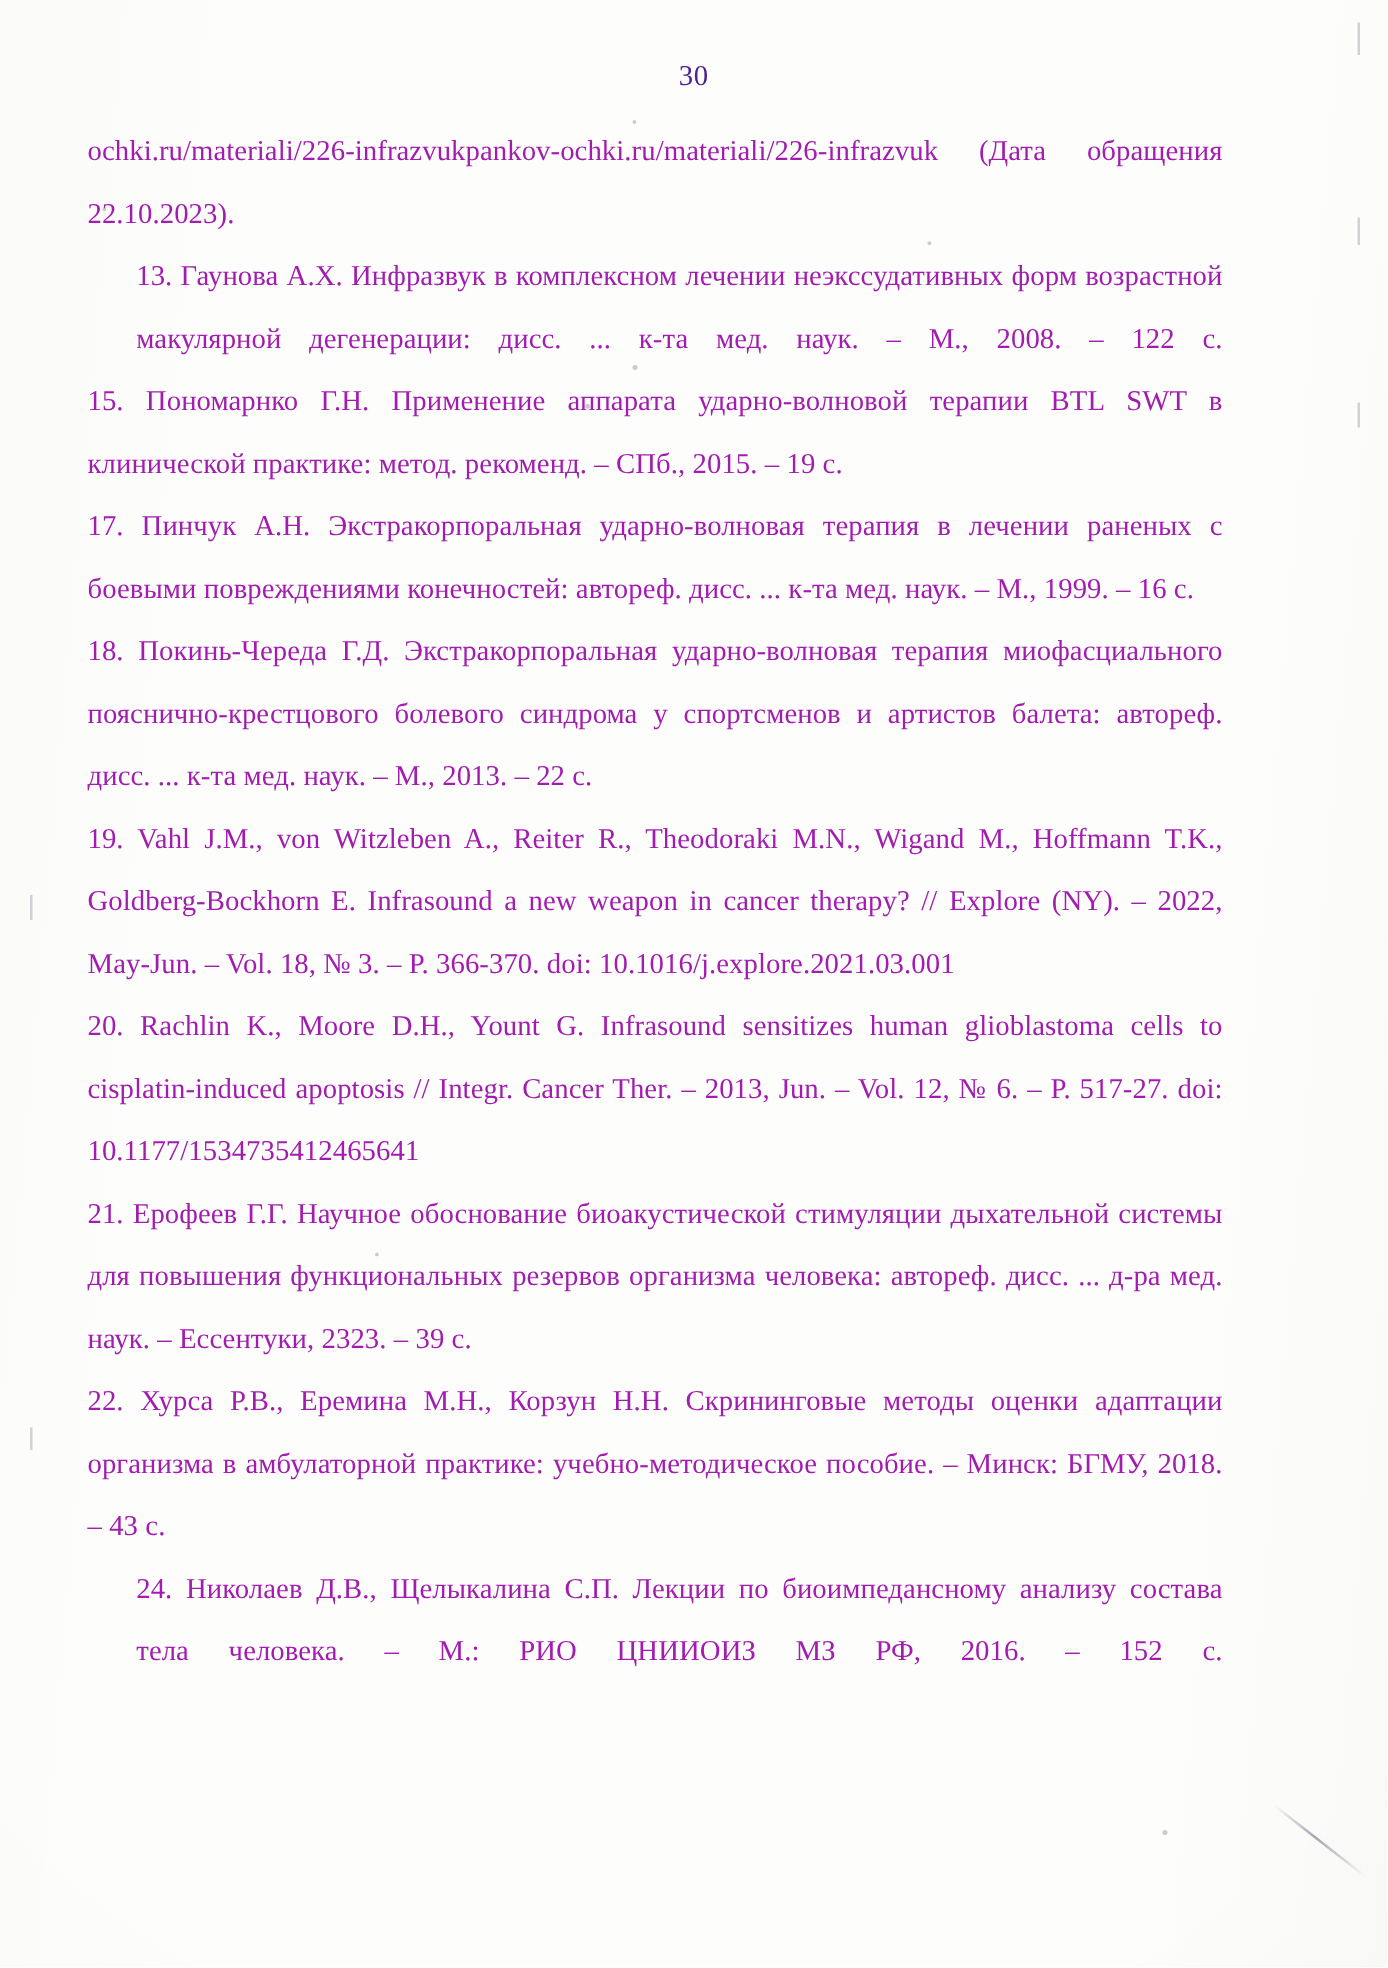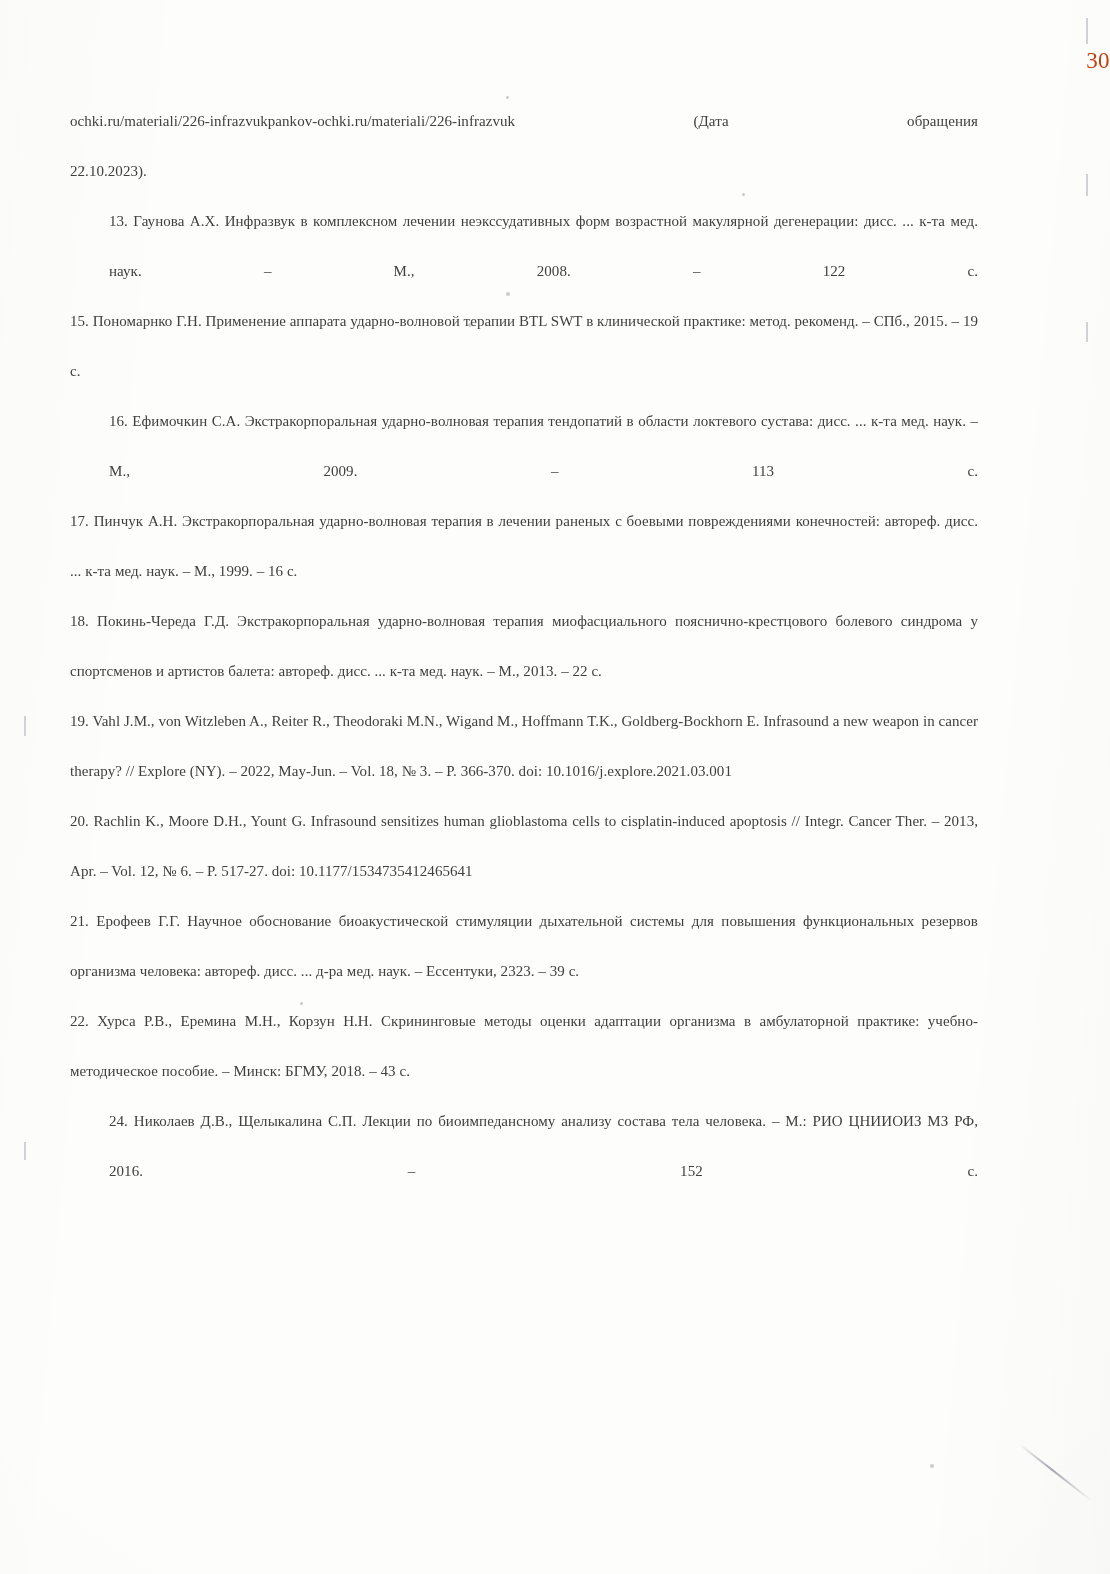--- a/index.html
+++ b/index.html
@@ -28,41 +28,41 @@
       radial-gradient(125% 105% at 48% 42%, rgba(255,255,255,0) 58%, rgba(0,0,0,0.022) 100%),
       linear-gradient(95deg, rgba(0,0,0,0.012) 0%, rgba(0,0,0,0) 16%, rgba(0,0,0,0) 84%, rgba(0,0,0,0.015) 100%);
     pointer-events: none;
   }
 
   .page-number {
     position: absolute;
     top: 48px;
     left: 0;
     width: 100%;
-    text-align: right;
+    text-align: center;
     font-size: 23px;
     letter-spacing: 0.4px;
-    color: #c2410c;
+    color: #4c1d95;
   }
 
   .text-block {
     position: absolute;
     top: 96px;
     left: 70px;
     width: 908px;
   }
 
   .ref-line,
   .ref {
     text-align: justify;
     text-justify: inter-word;
-    font-size: 15px;
+    font-size: 23px;
     line-height: 50px;
     margin: 0;
-    color: #404040;
+    color: #a21caf;
     letter-spacing: 0.05px;
   }
 
   
   .ref {
     text-align-last: left;
   }
   .ref.stretch-last {
     text-align-last: justify;
     margin-left: 39px;
@@ -117,23 +117,22 @@
 
   <div class="page-number">30</div>
 
   <div class="text-block">
 
     <p class="ref-line" style="text-align-last: justify;">ochki.ru/materiali/226-infrazvukpankov-ochki.ru/materiali/226-infrazvuk (Дата обращения</p>
     <p class="ref-line">22.10.2023).</p>
 
     <p class="ref stretch-last">13. Гаунова А.Х. Инфразвук в комплексном лечении неэкссудативных форм возрастной макулярной дегенерации: дисс. ... к-та мед. наук. – М., 2008. – 122 с.</p>
     <p class="ref">15. Пономарнко Г.Н. Применение аппарата ударно-волновой терапии BTL SWT в клинической практике: метод. рекоменд. – СПб., 2015. – 19 с.</p>
-    <p class="ref stretch-last">16. Ефимочкин С.А. Экстракорпоральная ударно-волновая терапия тендопатий в области локтевого сустава: дисс. ... к-та мед. наук. – М., 2009. – 113 с.</p>
     <p class="ref">17. Пинчук А.Н. Экстракорпоральная ударно-волновая терапия в лечении раненых с боевыми повреждениями конечностей: автореф. дисс. ... к-та мед. наук. – М., 1999. – 16 с.</p>
     <p class="ref">18. Покинь-Череда Г.Д. Экстракорпоральная ударно-волновая терапия миофасциального пояснично-крестцового болевого синдрома у спортсменов и артистов балета: автореф. дисс. ... к-та мед. наук. – М., 2013. – 22 с.</p>
     <p class="ref">19. Vahl J.M., von Witzleben A., Reiter R., Theodoraki M.N., Wigand M., Hoffmann T.K., Goldberg-Bockhorn E. Infrasound a new weapon in cancer therapy? // Explore (NY). – 2022, May-Jun. – Vol. 18, № 3. – P. 366-370. doi: 10.1016/j.explore.2021.03.001</p>
-    <p class="ref">20. Rachlin K., Moore D.H., Yount G. Infrasound sensitizes human glioblastoma cells to cisplatin-induced apoptosis // Integr. Cancer Ther. – 2013, Apr. – Vol. 12, № 6. – P. 517-27. doi: 10.1177/1534735412465641</p>
+    <p class="ref">20. Rachlin K., Moore D.H., Yount G. Infrasound sensitizes human glioblastoma cells to cisplatin-induced apoptosis // Integr. Cancer Ther. – 2013, Jun. – Vol. 12, № 6. – P. 517-27. doi: 10.1177/1534735412465641</p>
     <p class="ref">21. Ерофеев Г.Г. Научное обоснование биоакустической стимуляции дыхательной системы для повышения функциональных резервов организма человека: автореф. дисс. ... д-ра мед. наук. – Ессентуки, 2323. – 39 с.</p>
     <p class="ref">22. Хурса Р.В., Еремина М.Н., Корзун Н.Н. Скрининговые методы оценки адаптации организма в амбулаторной практике: учебно-методическое пособие. – Минск: БГМУ, 2018. – 43 с.</p>
     <p class="ref stretch-last">24. Николаев Д.В., Щелыкалина С.П. Лекции по биоимпедансному анализу состава тела человека. – М.: РИО ЦНИИОИЗ МЗ РФ, 2016. – 152 с.</p>
 
   </div>
 </div>
 
 </body></html>

